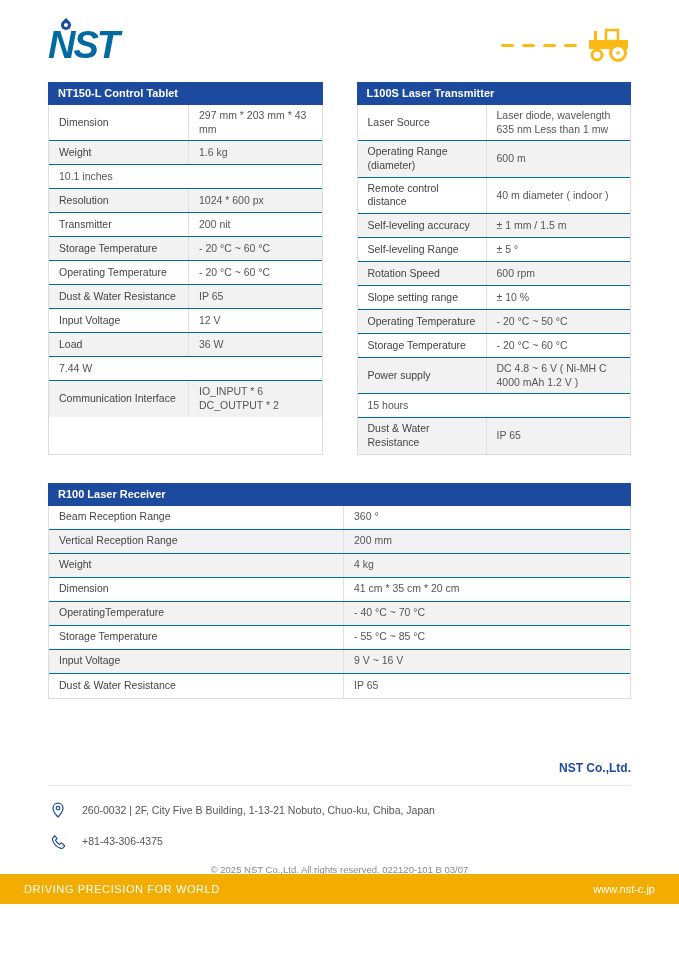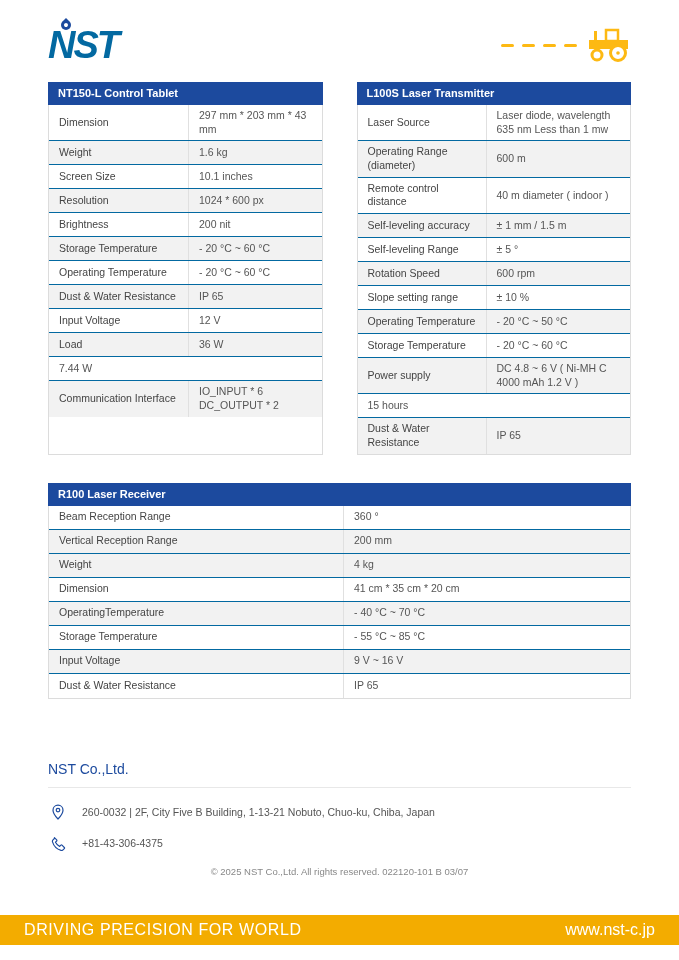--- a/index.html
+++ b/index.html
@@ -54,34 +54,34 @@
   .cell.label { border-right: 1px solid #e0e0e0; color: #444444; flex-shrink: 0; }
   .cell.value { flex: 1 1 auto; color: #555555; white-space: pre-line; }
   .t0 .cell.label { width: 140px; }
   .t1 .cell.label { width: 129px; }
   .full { margin-top: 28px; }
   .t2 .cell.label { width: 295px; }
 
   
   .footer { margin-top: 62px; }
   .company {
-    color: #1c4a9e; font-weight: normal; font-size: 14px;
-    padding-bottom: 10px; border-bottom: 1px solid #e8e8e8; margin-bottom: 16px;
+    color: #1c4a9e; font-weight: bold; font-size: 12px;
+    padding-bottom: 10px; border-bottom: 1px solid #e8e8e8; margin-bottom: 16px; text-align: right;
   }
   .contact-row { display: flex; align-items: center; gap: 14px; margin-bottom: 15px; }
   .contact-icon { width: 20px; display: flex; justify-content: center; align-items: center; }
   .contact-text { font-size: 10.5px; color: #555555; }
   .copyright { text-align: center; font-size: 9.5px; color: #888888; margin-top: 14px; }
 
   
   .bottom-bar {
-    position: absolute; left: 0; top: 915px; width: 679px; height: 30px;
+    position: absolute; left: 0; top: 874px; width: 679px; height: 30px;
     background: #f3ac00; color: #ffffff;
     display: flex; justify-content: space-between; align-items: center;
-    padding: 0 24px; font-size: 16px;
+    padding: 0 24px; font-size: 11px;
   }
   .bottom-bar .bar-left { letter-spacing: 0.6px; }
 </style>
 </head>
 <body>
 
 <div class="page">
   <div class="content">
 
     <div class="header">
@@ -111,29 +111,28 @@
         <div class="tbody">
             <div class="row">
               <div class="cell label">Dimension</div>
               <div class="cell value">297 mm * 203 mm * 43 mm</div>
             </div>
             <div class="row alt">
               <div class="cell label">Weight</div>
               <div class="cell value">1.6 kg</div>
             </div>
             <div class="row">
-              <div class="cell label">Screen Size</div>
               <div class="cell value">10.1 inches</div>
             </div>
             <div class="row alt">
               <div class="cell label">Resolution</div>
               <div class="cell value">1024 * 600 px</div>
             </div>
             <div class="row">
-              <div class="cell label">Brightness</div>
+              <div class="cell label">Transmitter</div>
               <div class="cell value">200 nit</div>
             </div>
             <div class="row alt">
               <div class="cell label">Storage Temperature</div>
               <div class="cell value">- 20 °C ~ 60 °C</div>
             </div>
             <div class="row">
               <div class="cell label">Operating Temperature</div>
               <div class="cell value">- 20 °C ~ 60 °C</div>
             </div>

